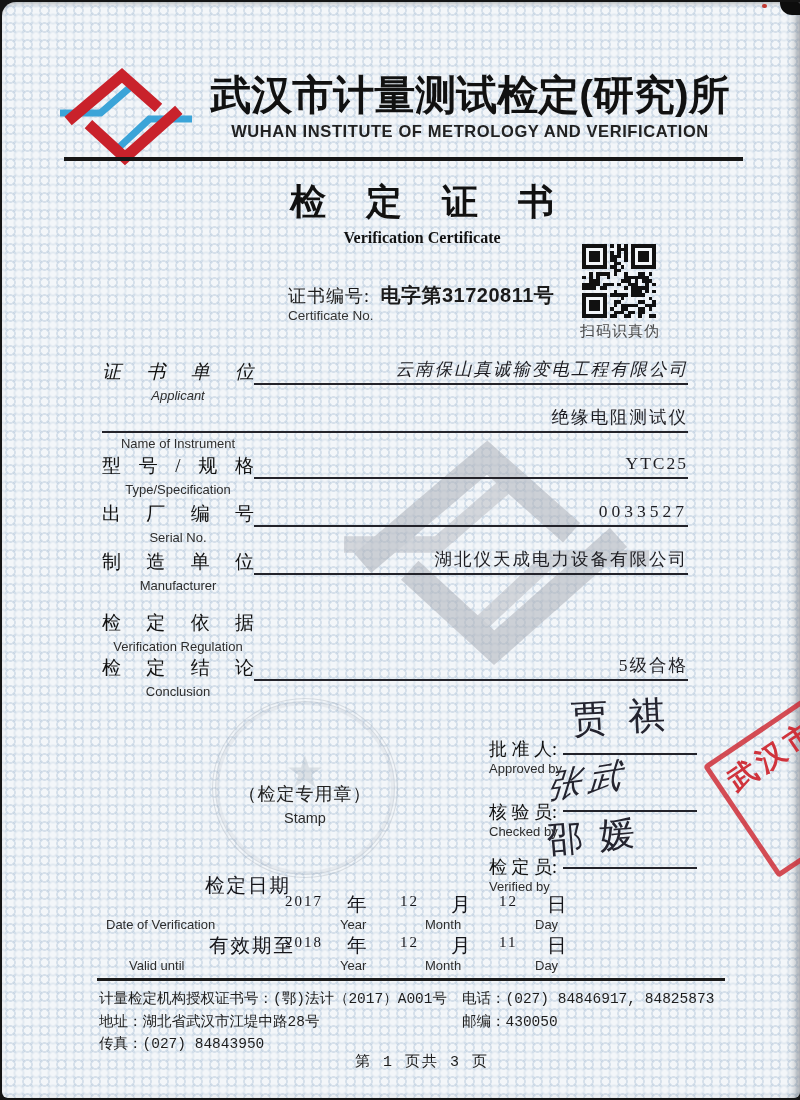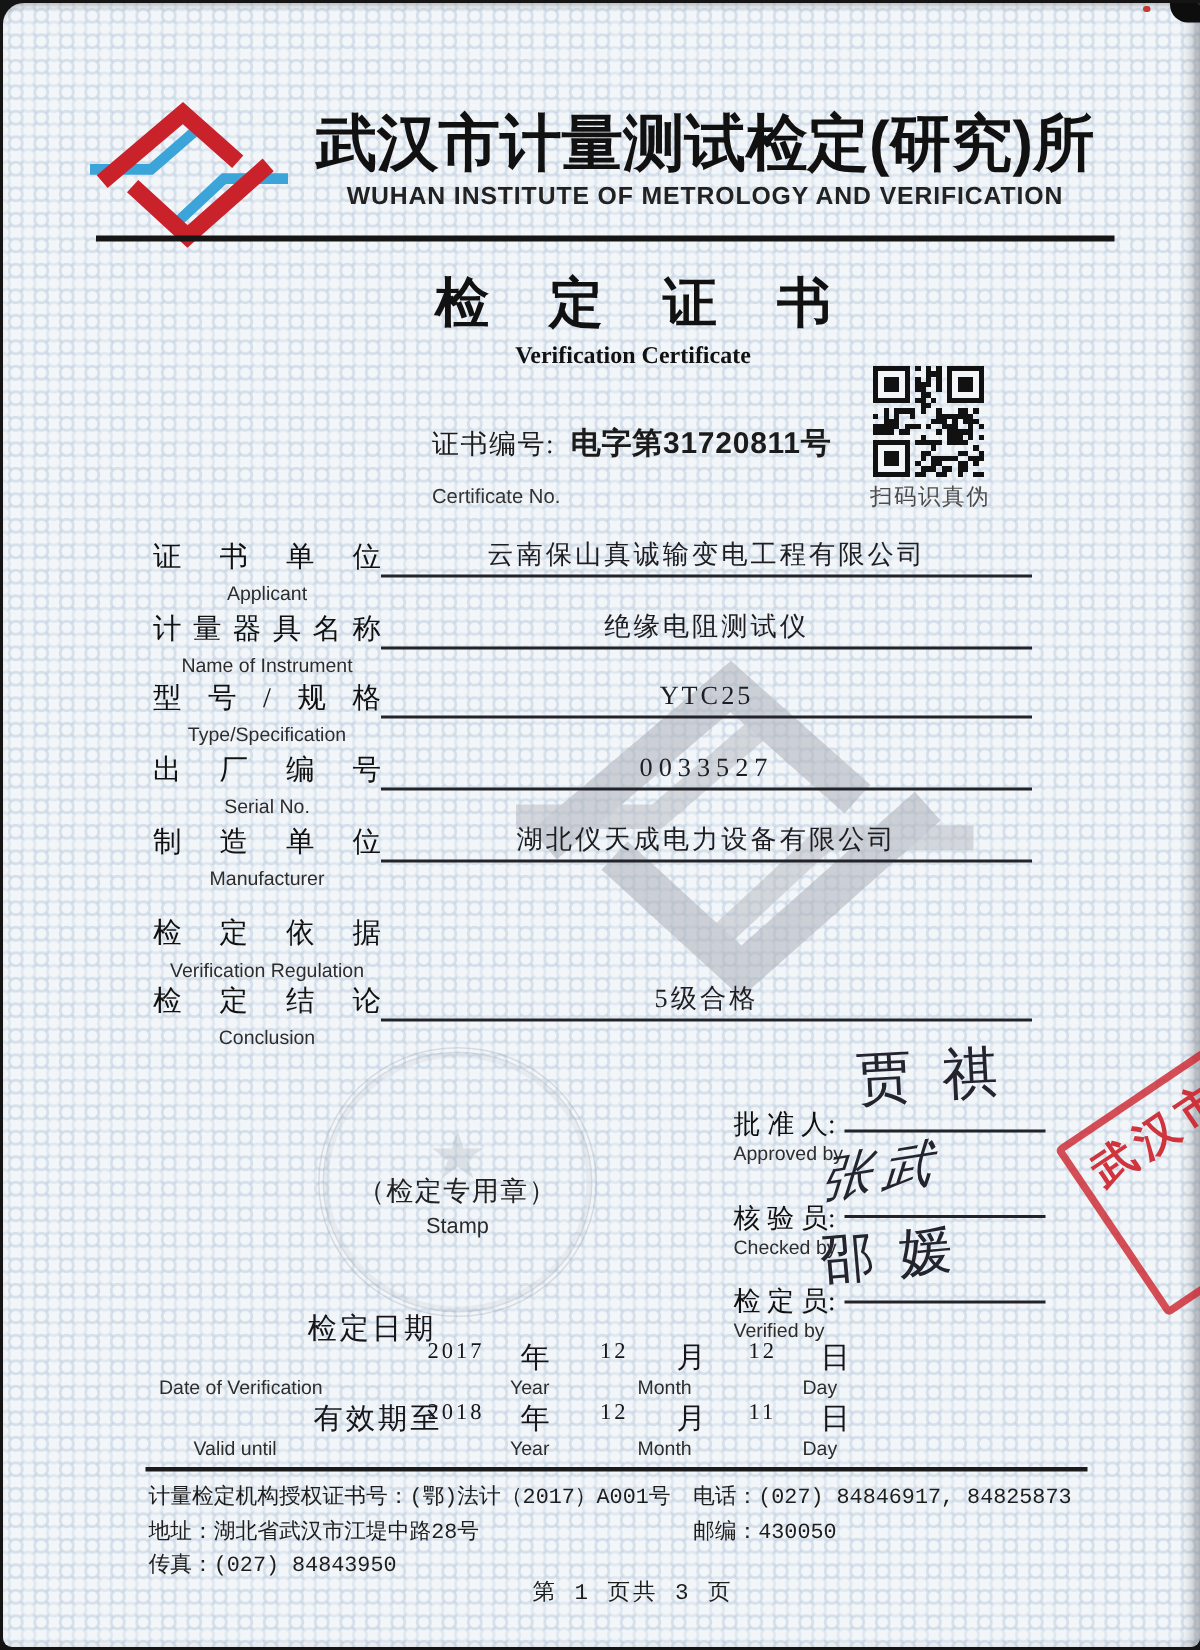--- a/index.html
+++ b/index.html
@@ -36,38 +36,38 @@
   .title-cn{position:absolute;left:20px;top:176px;width:800px;text-align:center;
     font-family:"Liberation Serif","DejaVu Serif",serif;font-weight:700;font-size:36px;
     letter-spacing:40px;text-indent:40px;color:#111;white-space:nowrap;}
   .title-en{position:absolute;left:20px;top:227px;width:800px;text-align:center;
     font-family:"Liberation Serif","DejaVu Serif",serif;font-weight:700;font-size:16px;color:#111;}
 
   
   .certno{position:absolute;left:286px;top:280px;white-space:nowrap;}
   .certno-label{font-family:"Liberation Serif","DejaVu Serif",serif;font-size:18px;letter-spacing:1px;}
   .certno-value{font-size:20px;font-weight:600;margin-left:6px;letter-spacing:.5px;}
-  .certno-en{position:absolute;left:286px;top:321px;font-size:13.5px;color:#333;}
+  .certno-en{position:absolute;left:286px;top:306px;font-size:13.5px;color:#333;}
   .qr{position:absolute;left:580px;top:242px;width:74px;height:74px;shape-rendering:crispEdges;}
   .qr-caption{position:absolute;left:568px;top:320px;width:100px;text-align:center;
     font-family:"Liberation Serif","DejaVu Serif",serif;font-size:15px;color:#4c4c4c;letter-spacing:1px;white-space:nowrap;}
 
   
   .watermark{position:absolute;left:342px;top:432px;width:305px;height:235px;opacity:.55;z-index:0;}
 
   
   .field{position:absolute;left:100px;width:586px;z-index:1;}
   .frow{display:flex;align-items:flex-end;}
   .flabel{width:152px;font-family:"Liberation Serif","DejaVu Serif",serif;font-size:19px;color:#111;
     text-align:justify;text-align-last:justify;line-height:26px;}
-  .fline{flex:1;border-bottom:2.5px solid #23232a;text-align:center;
+  .fline{flex:1;border-bottom:2.5px solid #23232a;text-align:right;
     font-family:"Liberation Serif","DejaVu Serif",serif;font-size:17.5px;letter-spacing:2px;
     padding-bottom:3px;line-height:22px;color:#1d1d22;white-space:nowrap;}
   .fsub{width:152px;text-align:center;font-size:13px;color:#2d2d2d;margin-top:3px;white-space:nowrap;}
-  .f-applicant{top:356px;} .f-instrument{top:404px;} .f-type{top:450px;}
+  .f-applicant{top:356px;font-style:italic;} .f-instrument{top:404px;} .f-type{top:450px;}
   .f-serial{top:498px;} .f-manufacturer{top:546px;} .f-regulation{top:608px;} .f-conclusion{top:652px;}
   .num{letter-spacing:4px;}
 
   
   .seal{position:absolute;left:210px;top:696px;width:178px;height:172px;border-radius:50%;
     border:4px double rgba(148,158,172,.30);box-shadow:inset 0 0 0 3px rgba(148,158,172,.12);z-index:0;}
   .seal::before{content:"★";position:absolute;left:50%;top:40%;transform:translate(-50%,-50%);
     font-size:44px;color:rgba(148,158,172,.25);}
   .stamp-cap{position:absolute;left:218px;top:780px;width:170px;text-align:center;z-index:1;
     font-family:"Liberation Serif","DejaVu Serif",serif;font-size:18px;letter-spacing:1px;color:#222;}
@@ -294,21 +294,20 @@
   <div class="field f-applicant">
     <div class="frow">
       <div class="flabel">证书单位</div>
       <div class="fline">云南保山真诚输变电工程有限公司</div>
     </div>
     <div class="fsub">Applicant</div>
   </div>
 
   <div class="field f-instrument">
     <div class="frow">
-      <div class="flabel">计量器具名称</div>
       <div class="fline">绝缘电阻测试仪</div>
     </div>
     <div class="fsub">Name of Instrument</div>
   </div>
 
   <div class="field f-type">
     <div class="frow">
       <div class="flabel">型号/规格</div>
       <div class="fline">YTC25</div>
     </div>

